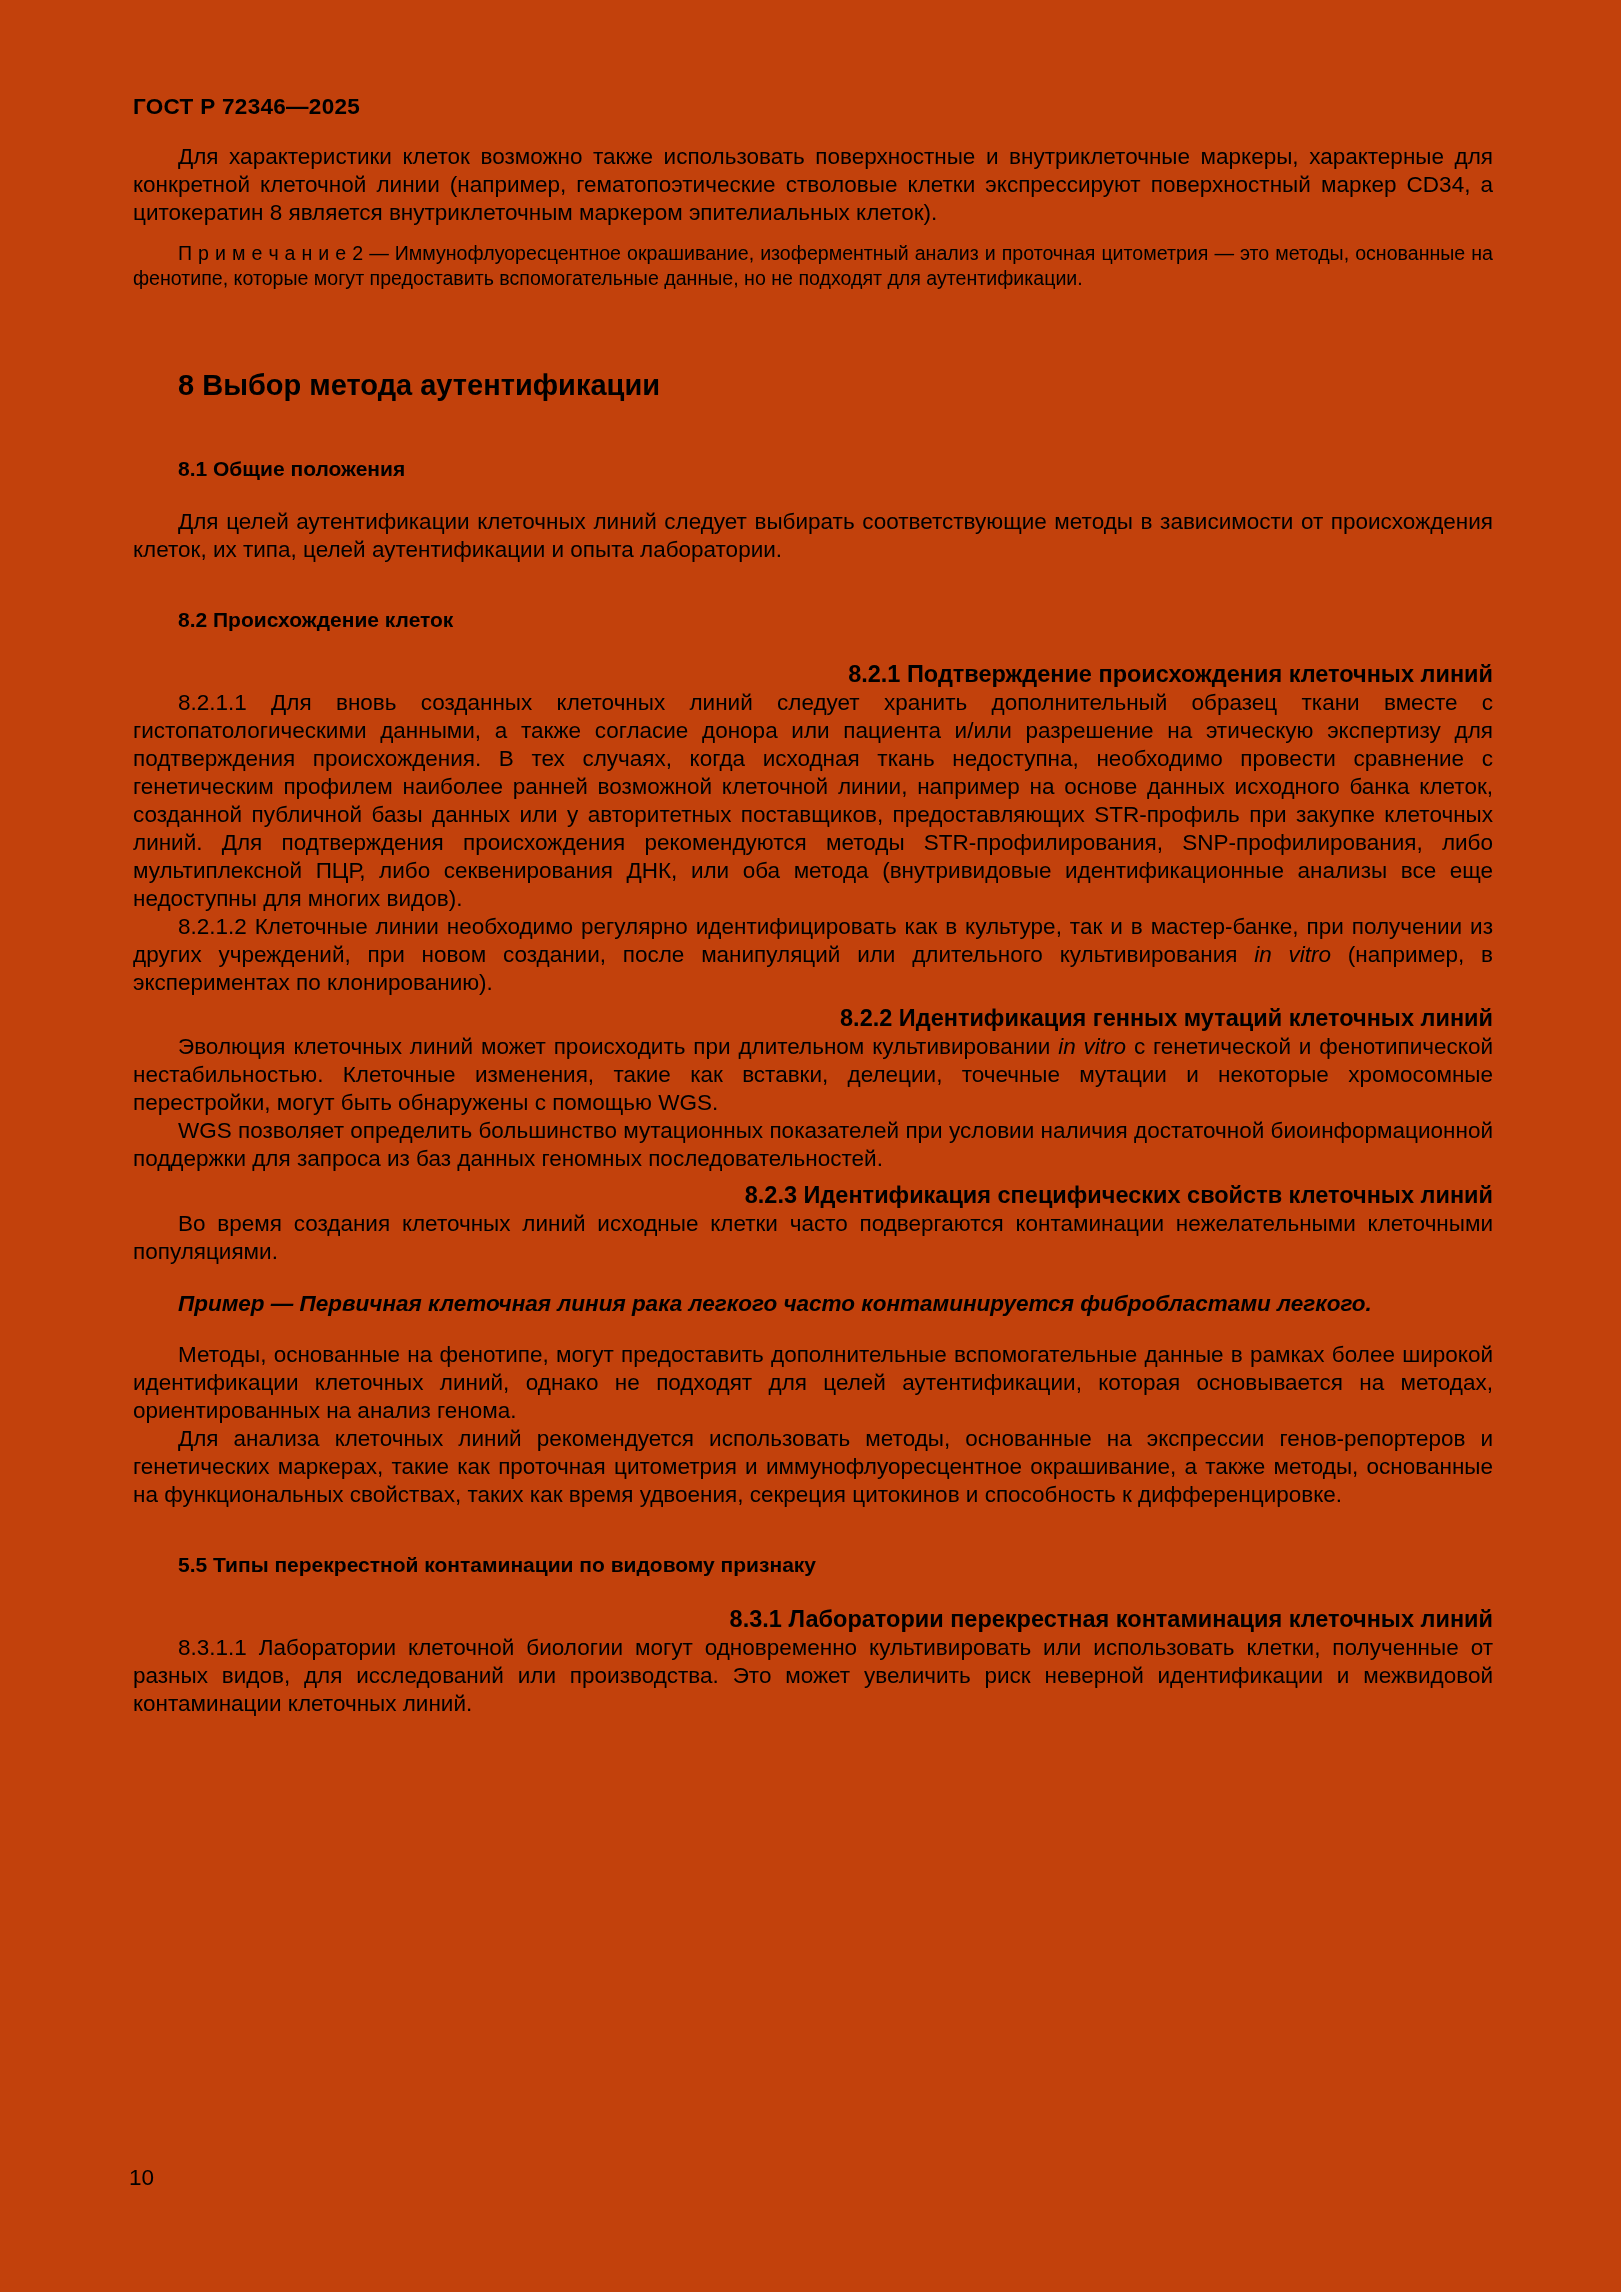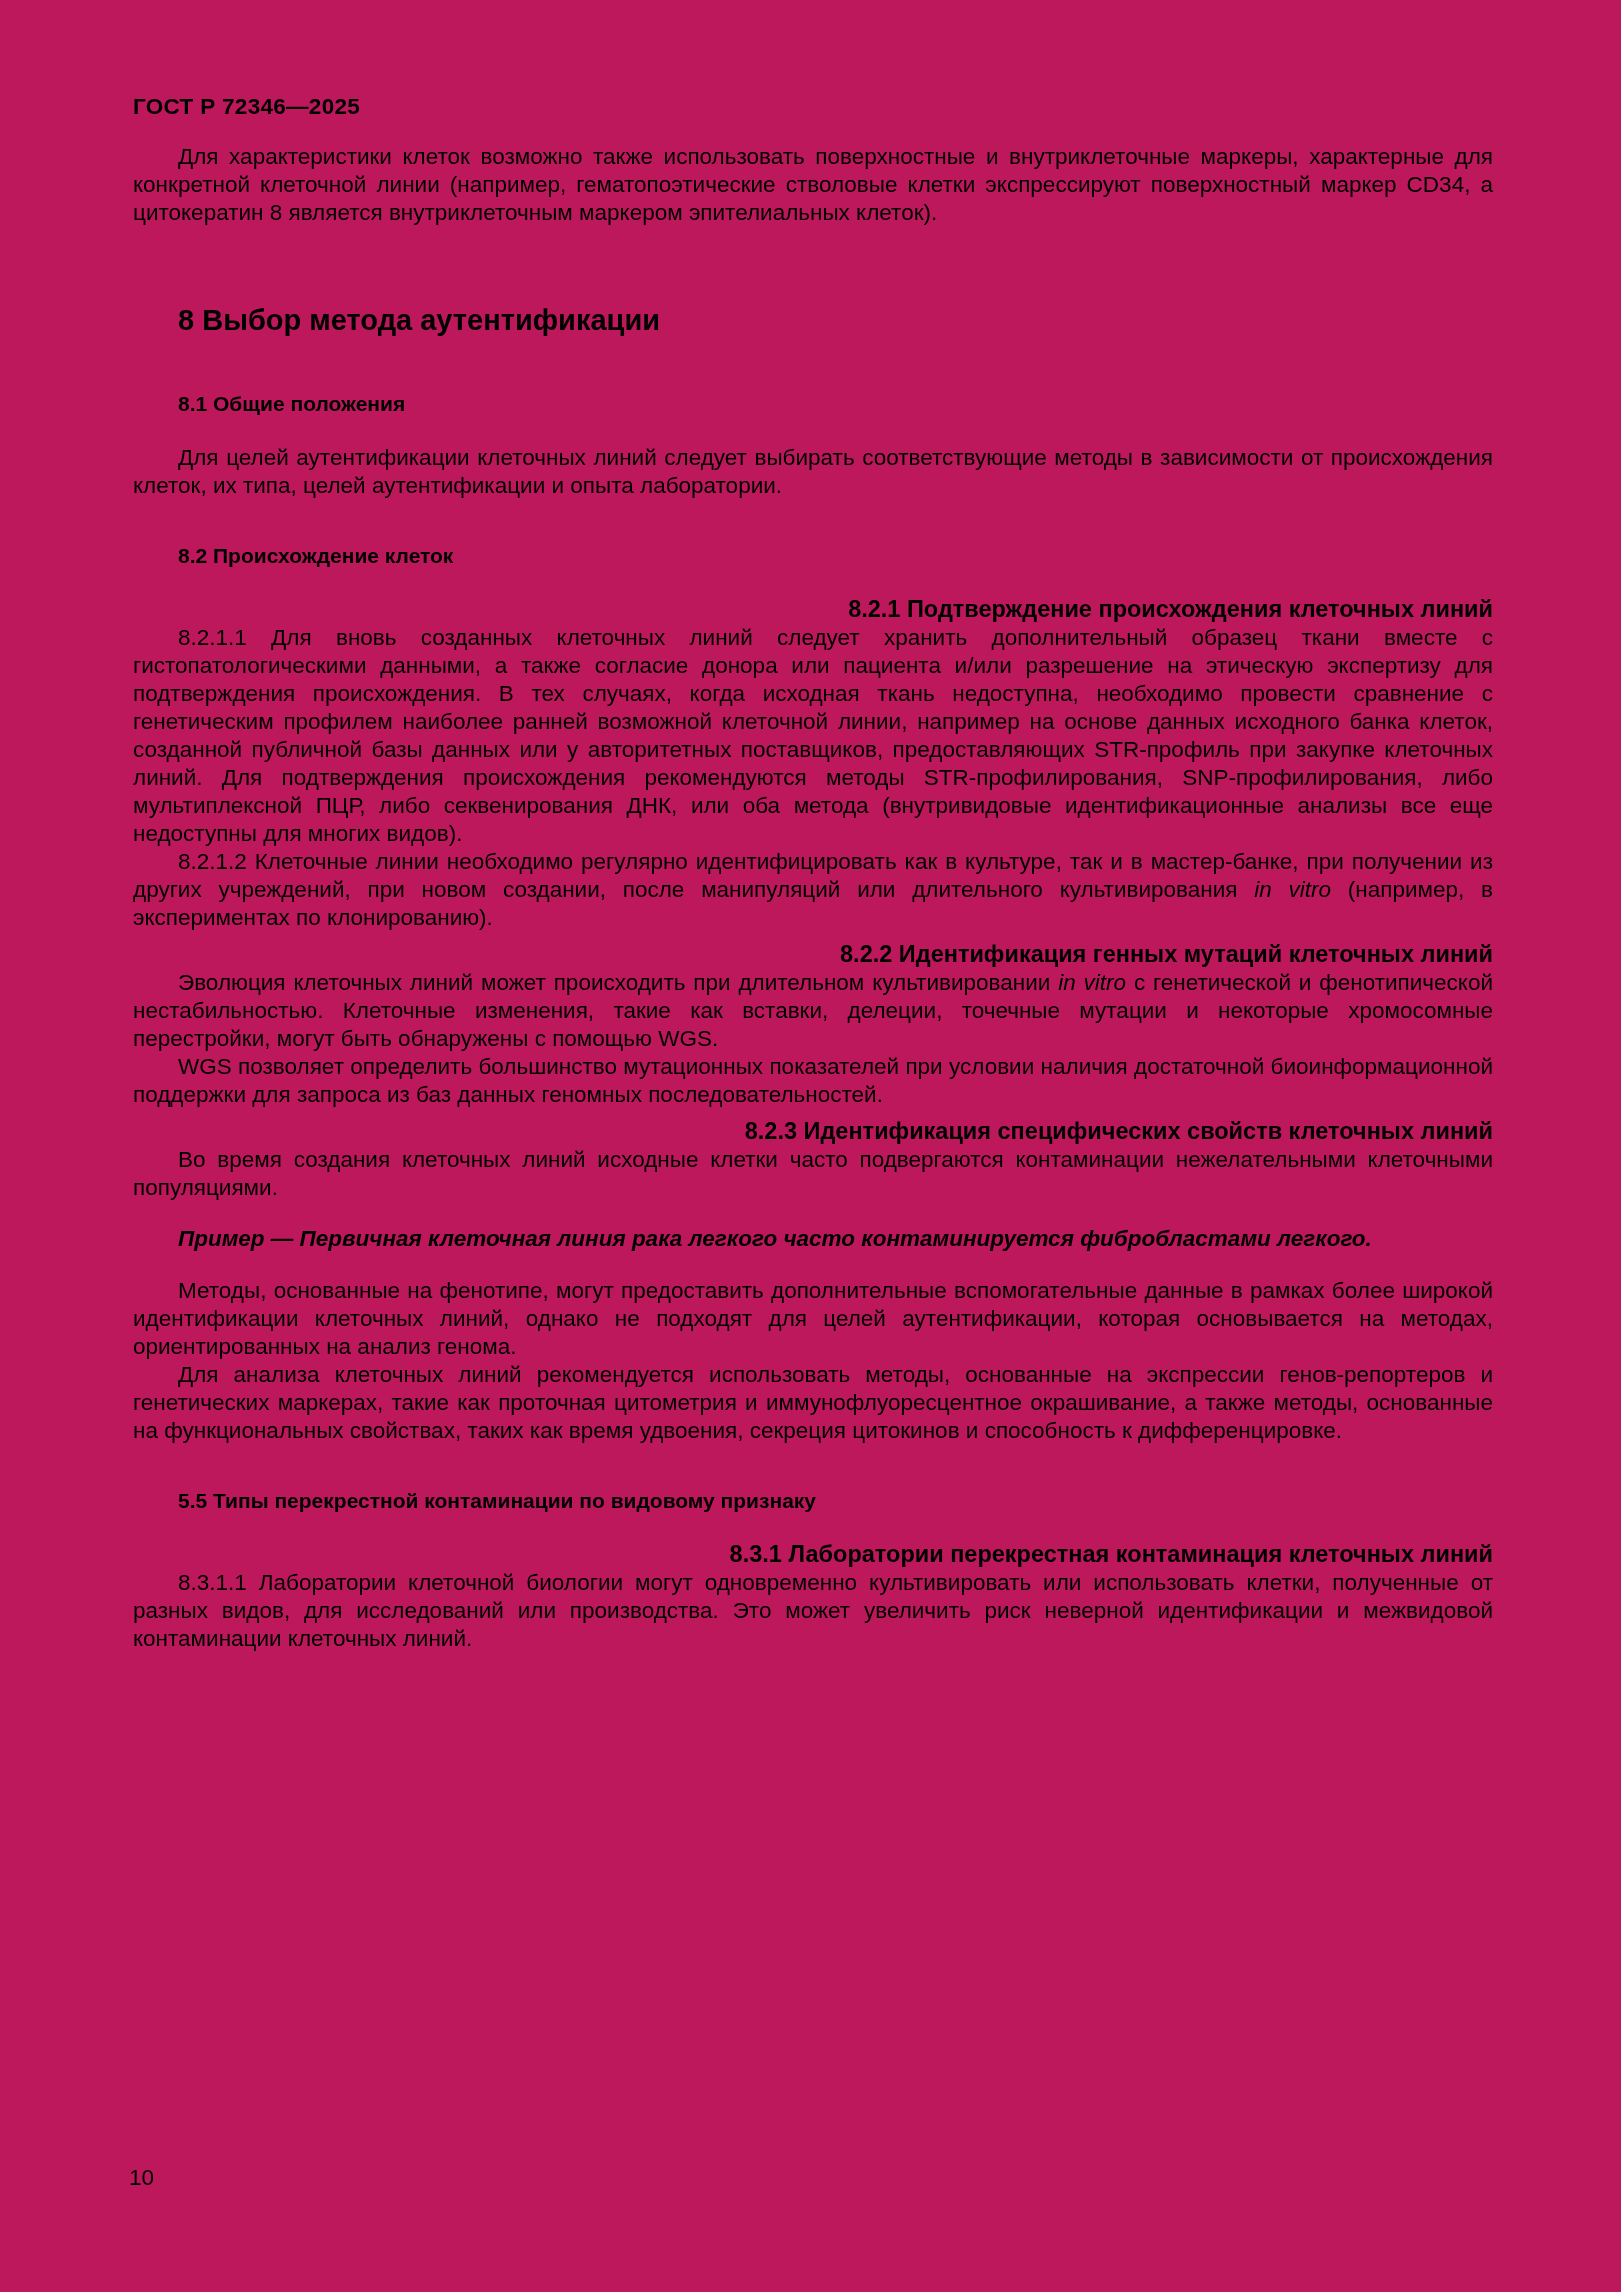--- a/index.html
+++ b/index.html
@@ -5,21 +5,21 @@
 <style>
   html, body {
     margin: 0;
     padding: 0;
     background: #ffffff;
   }
   .page {
     position: relative;
     width: 1621px;
     height: 2293px;
-    background: #be185d;
+    background: #c2410c;
     color: #000000;
     font-family: "Liberation Sans", sans-serif;
     overflow: hidden;
     box-sizing: border-box;
   }
   .running-header {
     position: absolute;
     left: 133px;
     top: 94px;
     font-size: 22.5px;
@@ -86,20 +86,21 @@
   }
 </style>
 </head>
 <body>
 
 <div class="page">
   <div class="running-header">ГОСТ Р 72346—2025</div>
 
   <main class="content">
       <p class="para"><span>Для характеристики клеток возможно также использовать поверхностные и внутриклеточные маркеры, характерные для конкретной клеточной линии (например, гематопоэтические стволовые клетки экспрессируют поверхностный маркер CD34, а цитокератин 8 является внутриклеточным маркером эпителиальных клеток).</span></p>
+      <p class="note"><span>П р и м е ч а н и е  2 — Иммунофлуоресцентное окрашивание, изоферментный анализ и проточная цитометрия — это методы, основанные на фенотипе, которые могут предоставить вспомогательные данные, но не подходят для аутентификации.</span></p>
       <div class="h1"><span>8 Выбор метода аутентификации</span></div>
       <div class="h2"><span>8.1 Общие положения</span></div>
       <p class="para"><span>Для целей аутентификации клеточных линий следует выбирать соответствующие методы в зависимости от происхождения клеток, их типа, целей аутентификации и опыта лаборатории.</span></p>
       <div class="h2"><span>8.2 Происхождение клеток</span></div>
       <div class="h3"><span>8.2.1 Подтверждение происхождения клеточных линий</span></div>
       <p class="para"><span>8.2.1.1 Для вновь созданных клеточных линий следует хранить дополнительный образец ткани вместе с гистопатологическими данными, а также согласие донора или пациента и/или разрешение на этическую экспертизу для подтверждения происхождения. В тех случаях, когда исходная ткань недоступна, необходимо провести сравнение с генетическим профилем наиболее ранней возможной клеточной линии, например на основе данных исходного банка клеток, созданной публичной базы данных или у авторитетных поставщиков, предоставляющих STR-профиль при закупке клеточных линий. Для подтверждения происхождения рекомендуются методы STR-профилирования, SNP-профилирования, либо мультиплексной ПЦР, либо секвенирования ДНК, или оба метода (внутривидовые идентификационные анализы все еще недоступны для многих видов).</span></p>
       <p class="para"><span>8.2.1.2 Клеточные линии необходимо регулярно идентифицировать как в культуре, так и в мастер-банке, при получении из других учреждений, при новом создании, после манипуляций или длительного культивирования </span><span class="it">in vitro</span><span> (например, в экспериментах по клонированию).</span></p>
       <div class="h3"><span>8.2.2 Идентификация генных мутаций клеточных линий</span></div>
       <p class="para"><span>Эволюция клеточных линий может происходить при длительном культивировании </span><span class="it">in vitro</span><span> с генетической и фенотипической нестабильностью. Клеточные изменения, такие как вставки, делеции, точечные мутации и некоторые хромосомные перестройки, могут быть обнаружены с помощью WGS.</span></p>
       <p class="para"><span>WGS позволяет определить большинство мутационных показателей при условии наличия достаточной биоинформационной поддержки для запроса из баз данных геномных последовательностей.</span></p>

